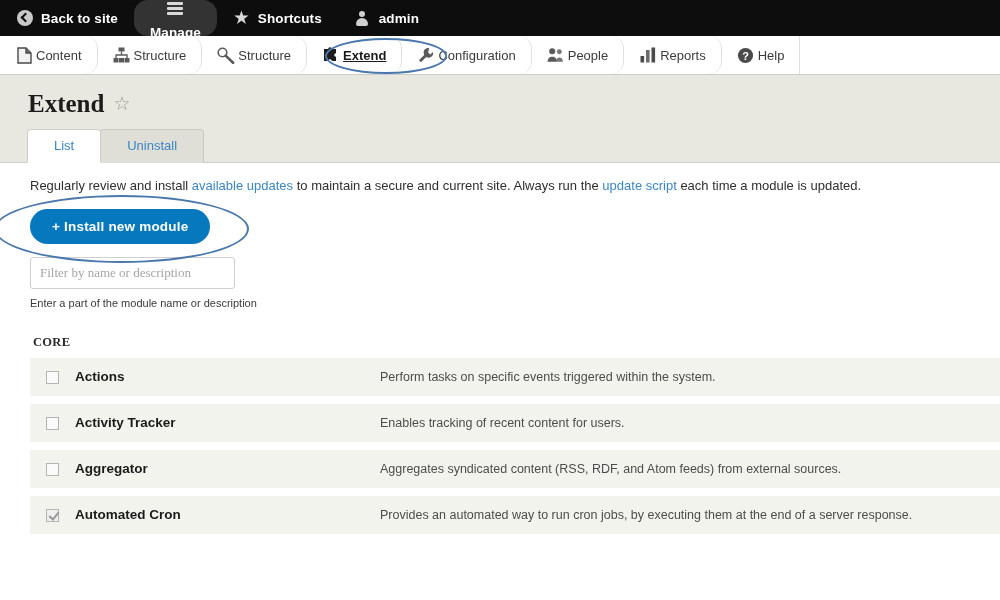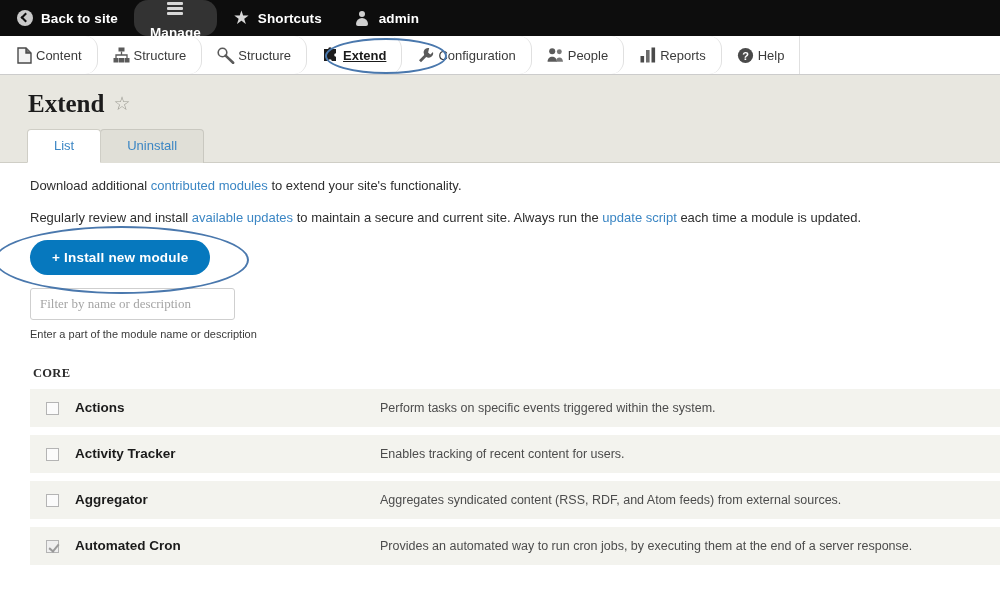--- a/index.html
+++ b/index.html
@@ -362,23 +362,20 @@
     </div>
     <div class="tab">
       <span>Uninstall</span>
     </div>
   </div>
 </div>
 
 <div class="content">
 
 
-  <p class="para">
-    <span>Download additional </span><a href="#">contributed modules</a><span> to extend your site's functionality.</span>
-  </p>
 
   <p class="para">
     <span>Regularly review and install </span><a href="#">available updates</a><span> to maintain a secure and current site. Always run the </span><a href="#">update script</a><span> each time a module is updated.</span>
   </p>
 
   <div style="position:relative; display:inline-block;">
     <button class="btn-install">+ Install new module</button>
     <div class="annot" style="left:-36px; top:-14px; width:255px; height:68px;">
       <div class="ellipse"></div>
     </div>

